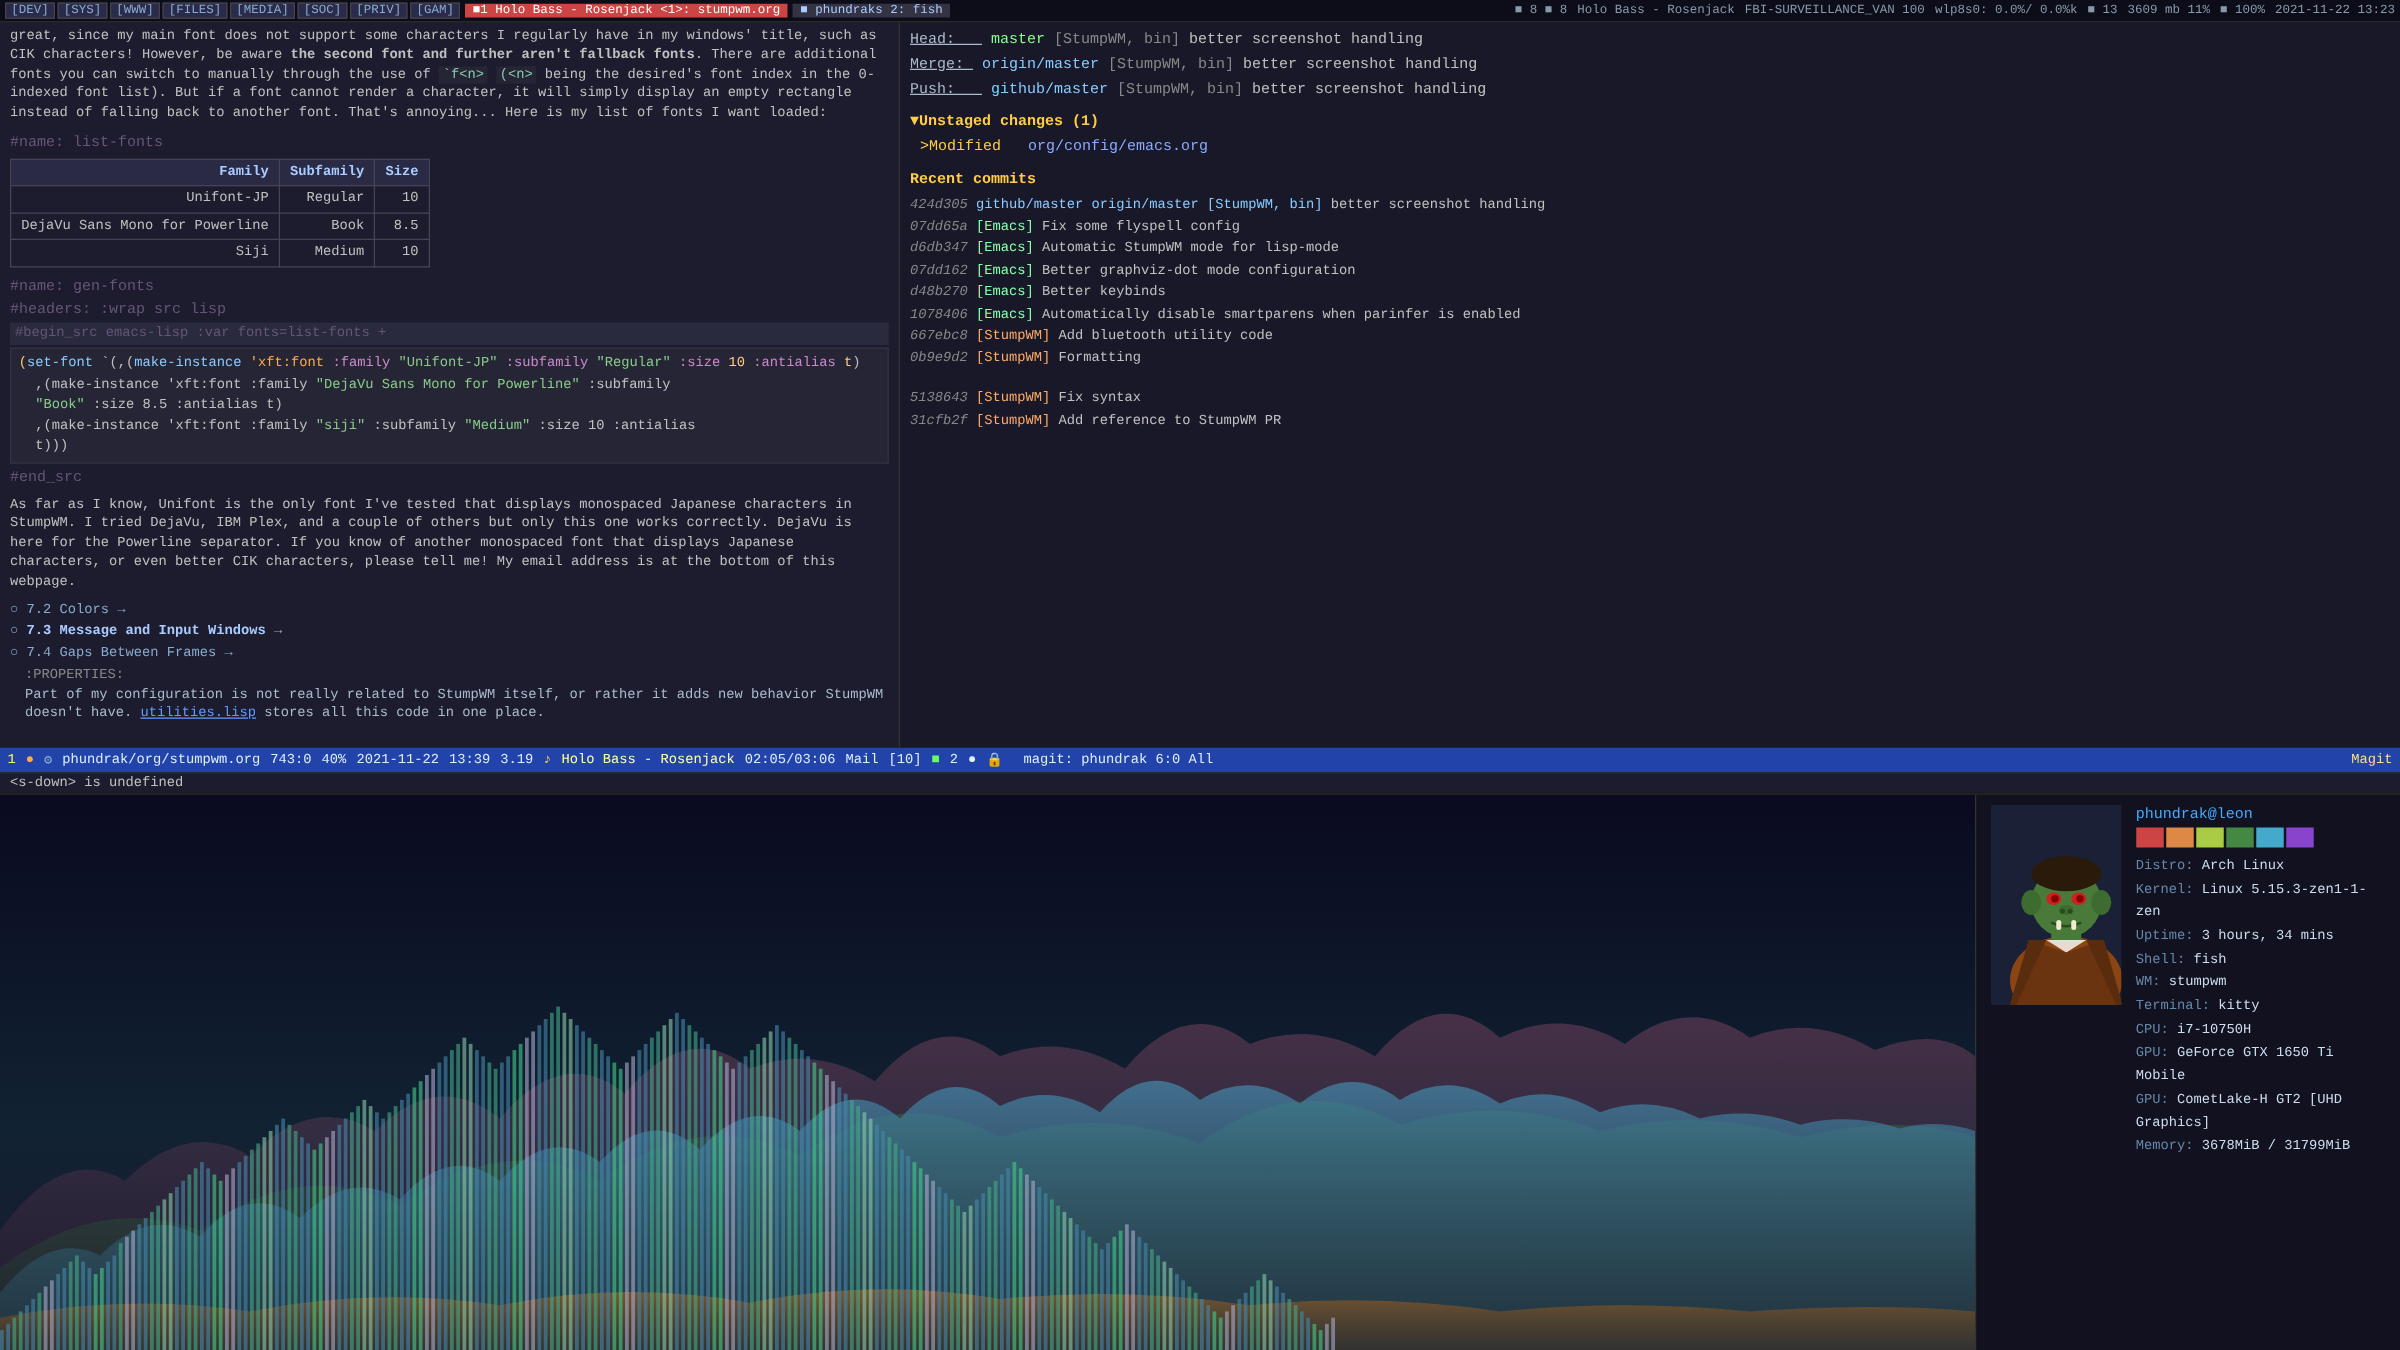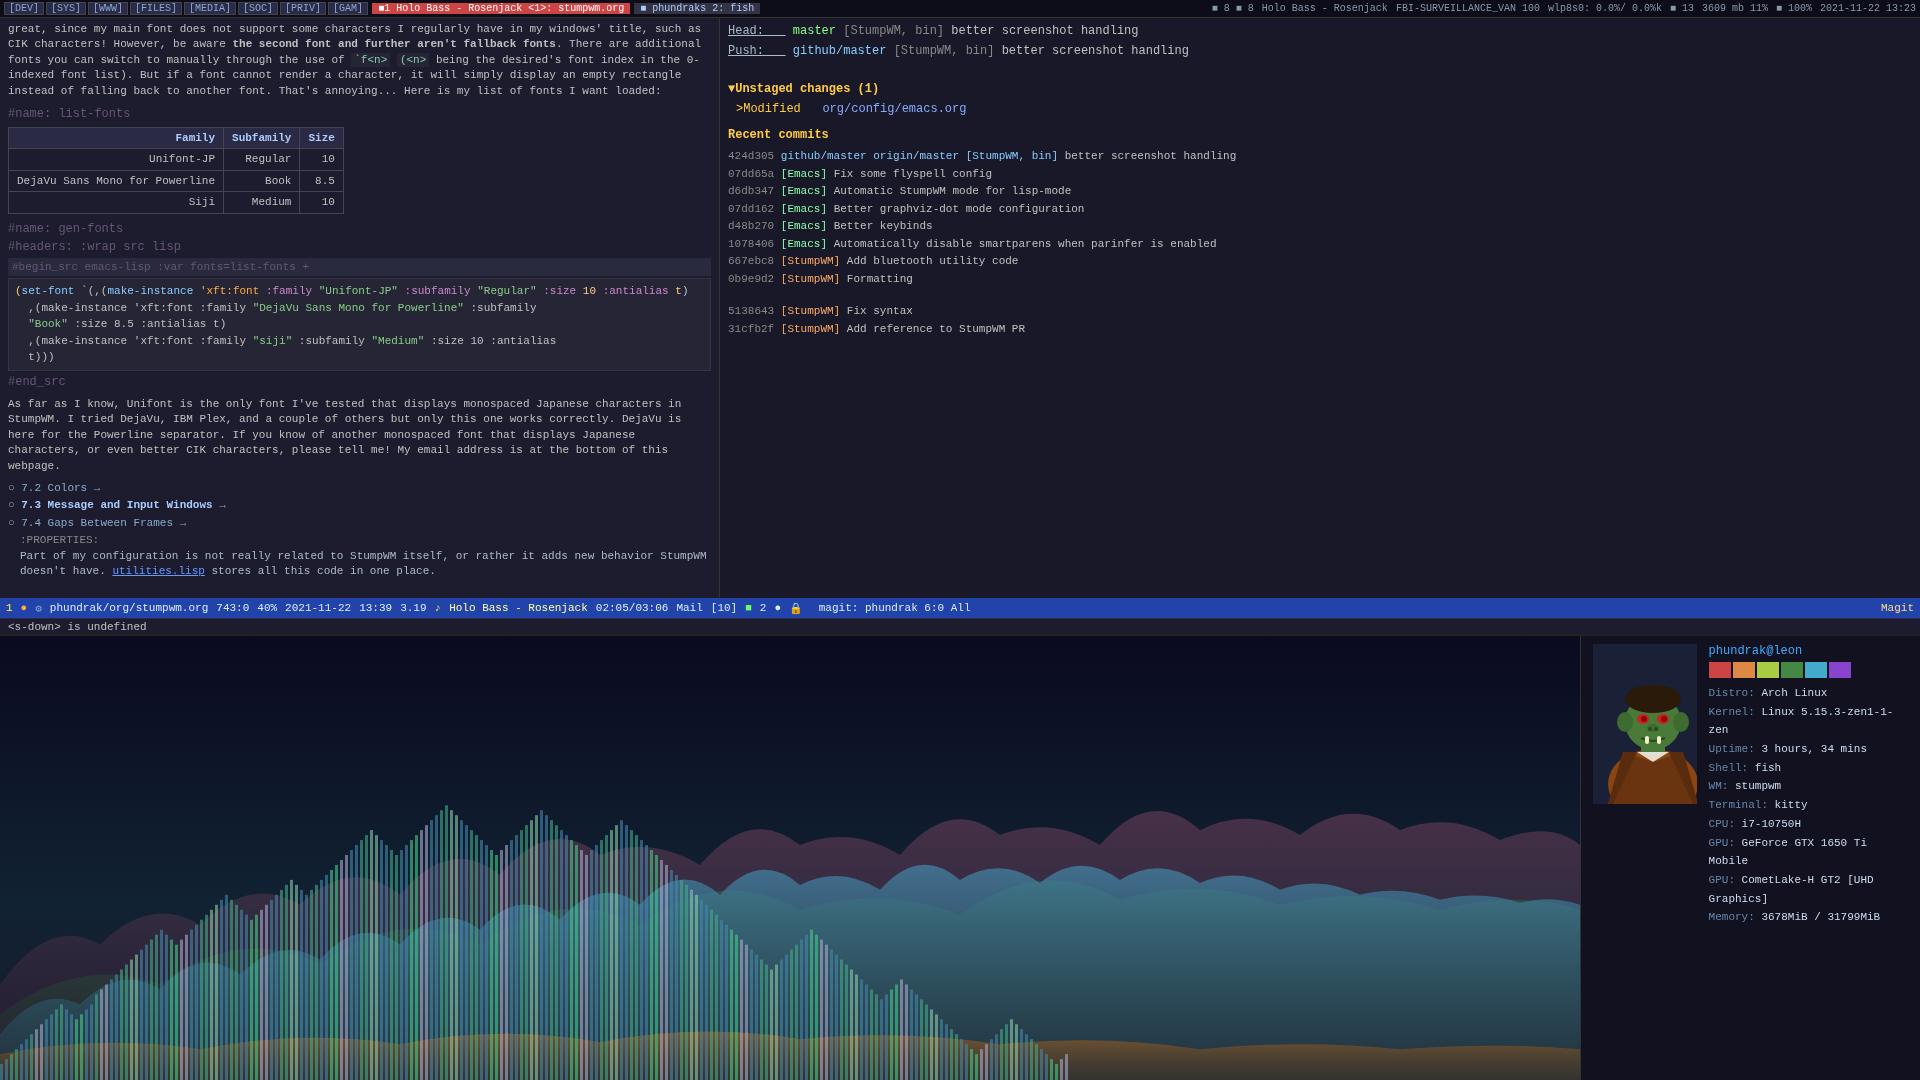--- a/index.html
+++ b/index.html
@@ -207,21 +207,21 @@
     .lisp-keyword { color: #cc88cc; }
     .lisp-string { color: #88cc88; }
     .lisp-func { color: #88ccff; }
     .lisp-symbol { color: #ffcc66; }
     .src-meta { color: #665577; }
 
     
     .magit-section { color: #aabbcc; text-decoration: underline; }
     .magit-branch { color: #88ff88; }
     .magit-remote { color: #88ccff; }
-    .magit-hash { color: #888888; }
+    .magit-hash { color: #888888; font-style: italic; }
     .magit-msg { color: #c0c0c0; }
     .magit-modified { color: #ffcc44; }
     .magit-file { color: #88aaff; }
   </style>
 </head>
 <body>
 
 <div id="top-bar">
   <div class="top-tags">
     <span class="tag">[DEV]</span>
@@ -323,21 +323,27 @@
 
   </div>
 
   <div id="right-pane">
     <div style="margin-bottom:2px;">
       <span class="magit-section">Head:&nbsp;&nbsp;&nbsp;</span>
       <span class="magit-branch">master</span>
       <span style="color:#888;"> [StumpWM, bin]</span>
       <span class="magit-msg"> better screenshot handling</span>
     </div>
-    <div style="margin-bottom:20px;">
+    <div style="margin-bottom:2px;">
+      <span class="magit-section">Merge:&nbsp;</span>
+      <span class="magit-remote">origin/master</span>
+      <span style="color:#888;"> [StumpWM, bin]</span>
+      <span class="magit-msg"> better screenshot handling</span>
+    </div>
+    <div style="margin-bottom:8px;">
       <span class="magit-section">Push:&nbsp;&nbsp;&nbsp;</span>
       <span class="magit-remote">github/master</span>
       <span style="color:#888;"> [StumpWM, bin]</span>
       <span class="magit-msg"> better screenshot handling</span>
     </div>
 
     <div style="color:#ffcc44; font-weight:bold; margin-bottom:2px;">▼Unstaged changes (1)</div>
     <div style="padding-left:8px; margin-bottom:8px;">
       <span class="magit-modified">&gt;Modified&nbsp;&nbsp;</span>
       <span class="magit-file">org/config/emacs.org</span>

